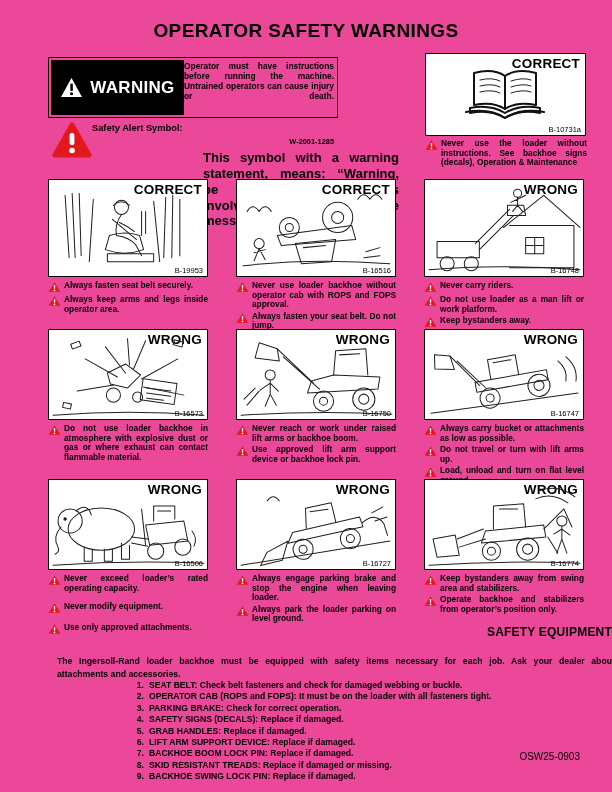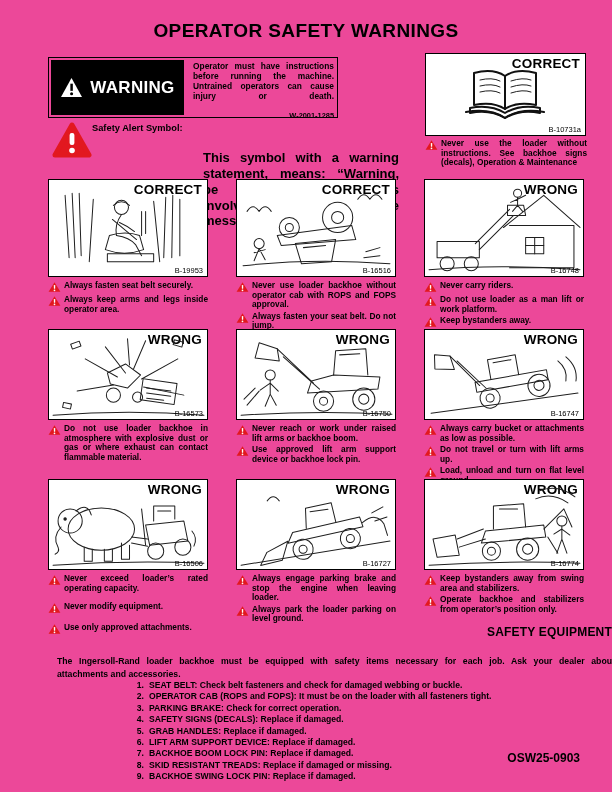--- a/index.html
+++ b/index.html
@@ -10,21 +10,21 @@
   p{margin:0;}
 
   
   .title{top:20px;left:0;width:612px;text-align:center;font-size:19px;font-weight:700;letter-spacing:.4px;}
 
   
   .warn-outer{left:48px;top:57px;width:288px;height:59px;border:1.6px solid #000;display:flex;}
   .warn-black{width:133px;margin:2px 0 2px 2px;background:#000;color:#fff;display:flex;align-items:center;justify-content:center;gap:7px;}
   .warn-black svg{width:23px;height:21px;}
   .warn-word{font-size:17px;font-weight:700;letter-spacing:.3px;}
-  .warn-right{flex:1;padding:3px 3px 2px 9px;display:flex;flex-direction:column;}
+  .warn-right{flex:1;padding:3px 3px 2px 0;display:flex;flex-direction:column;gap:26px;}
   .warn-text{font-size:8.4px;font-weight:700;line-height:1.2;text-align:justify;}
   .warn-text::after{content:"";display:inline-block;width:100%;}
   .warn-code{margin-top:auto;text-align:right;font-size:7.4px;font-weight:700;}
 
   
   .alert-row{left:52px;top:119px;width:348px;display:flex;}
   .alert-big{width:40px;height:37px;flex:none;margin-top:3px;}
   .alert-label{width:104px;flex:none;font-size:9.3px;font-weight:700;text-align:left;padding:4px 7px 0 0;}
   .alert-text{width:196px;flex:none;font-size:13px;font-weight:700;line-height:1.22;padding-top:3px;margin-top:28px;}
 
@@ -50,21 +50,21 @@
   .alert-big svg{width:40px;height:37px;display:block;}
   .cap p{flex:1;font-size:8.3px;font-weight:700;line-height:1.15;text-align:justify;}
 
   
   .se-head{top:625px;left:0;width:612px;text-align:right;font-size:12px;font-weight:700;letter-spacing:.2px;}
   .se-intro{left:57px;top:655px;width:555px;font-size:8.7px;font-weight:700;line-height:1.45;}
   .se-intro .l1{text-align:justify;text-align-last:justify;white-space:nowrap;overflow:hidden;}
   .se-list{left:130px;top:681px;width:420px;font-size:8.6px;font-weight:700;line-height:1.14;}
   .se-row{display:flex;margin-bottom:1.6px;}
   .se-num{width:14px;flex:none;text-align:right;padding-right:5px;}
-  .doc-code{left:420px;top:751px;width:160px;text-align:right;font-size:12px;font-weight:700;}
+  .doc-code{left:420px;top:751px;width:160px;text-align:right;font-size:10px;font-weight:400;}
 
   svg .ln{fill:none;stroke:#1f1f1f;stroke-width:1;stroke-linecap:round;stroke-linejoin:round;}
   svg .ln2{fill:none;stroke:#111;stroke-width:2;stroke-linecap:round;stroke-linejoin:round;}
 </style>
 </head>
 <body>
 
 <div class="page">
 
   <div class="abs title">OPERATOR SAFETY WARNINGS</div>

